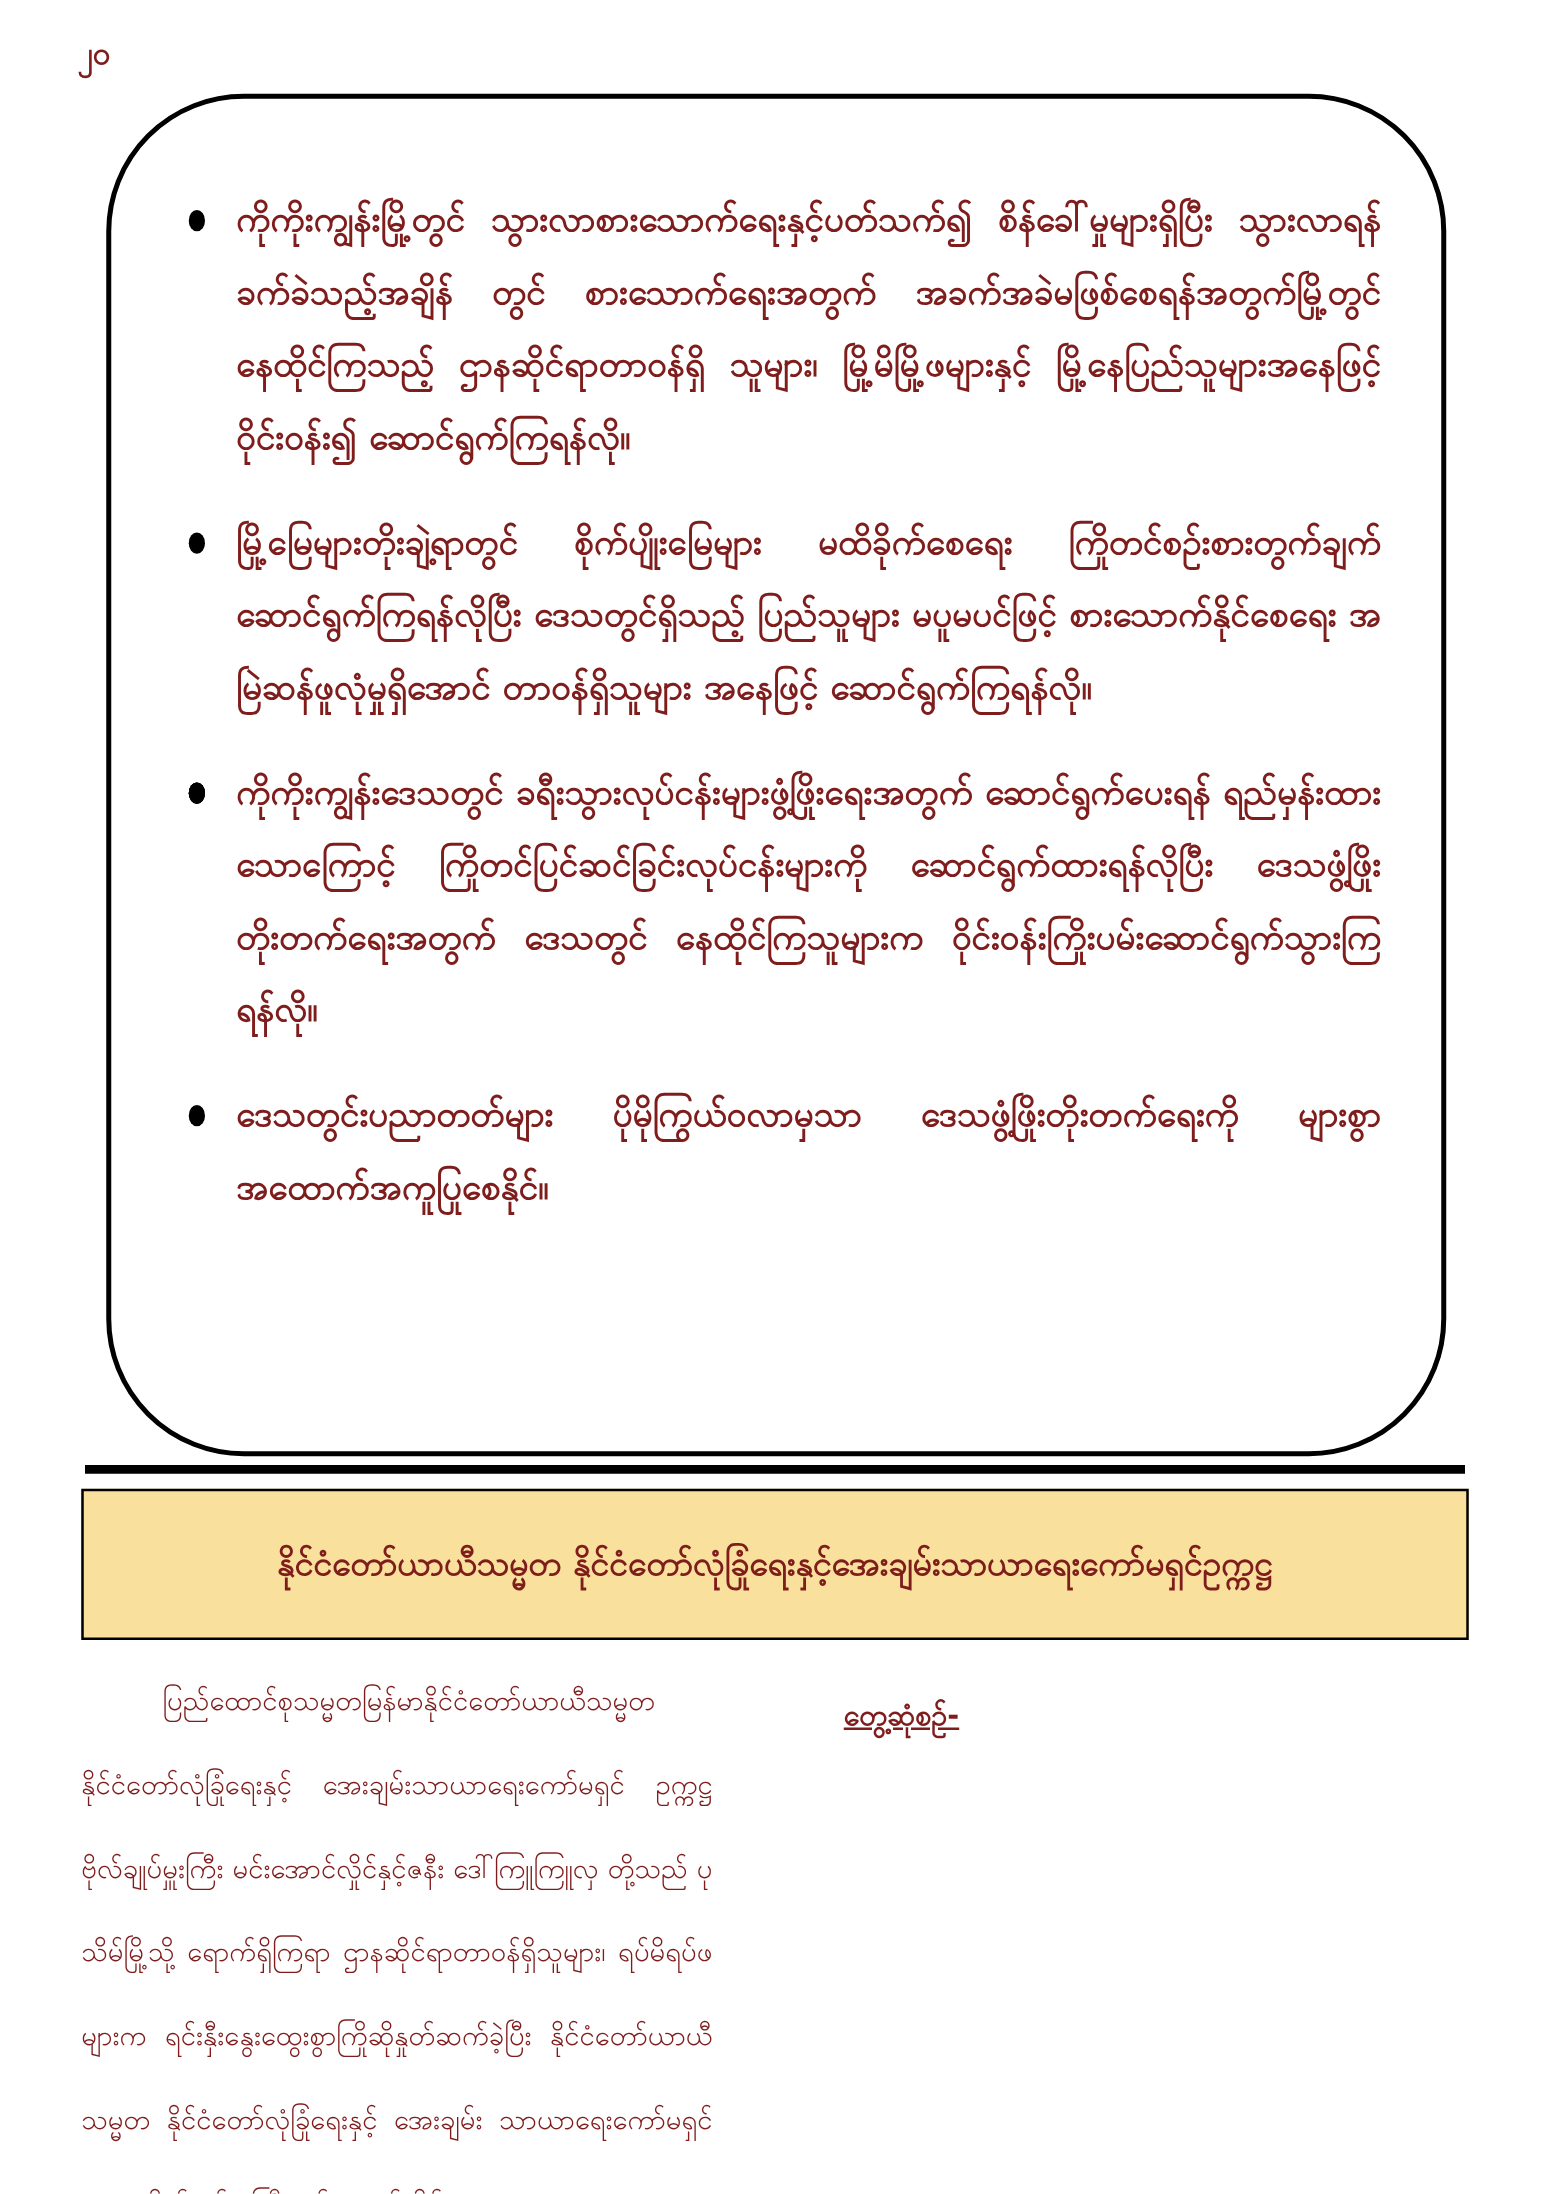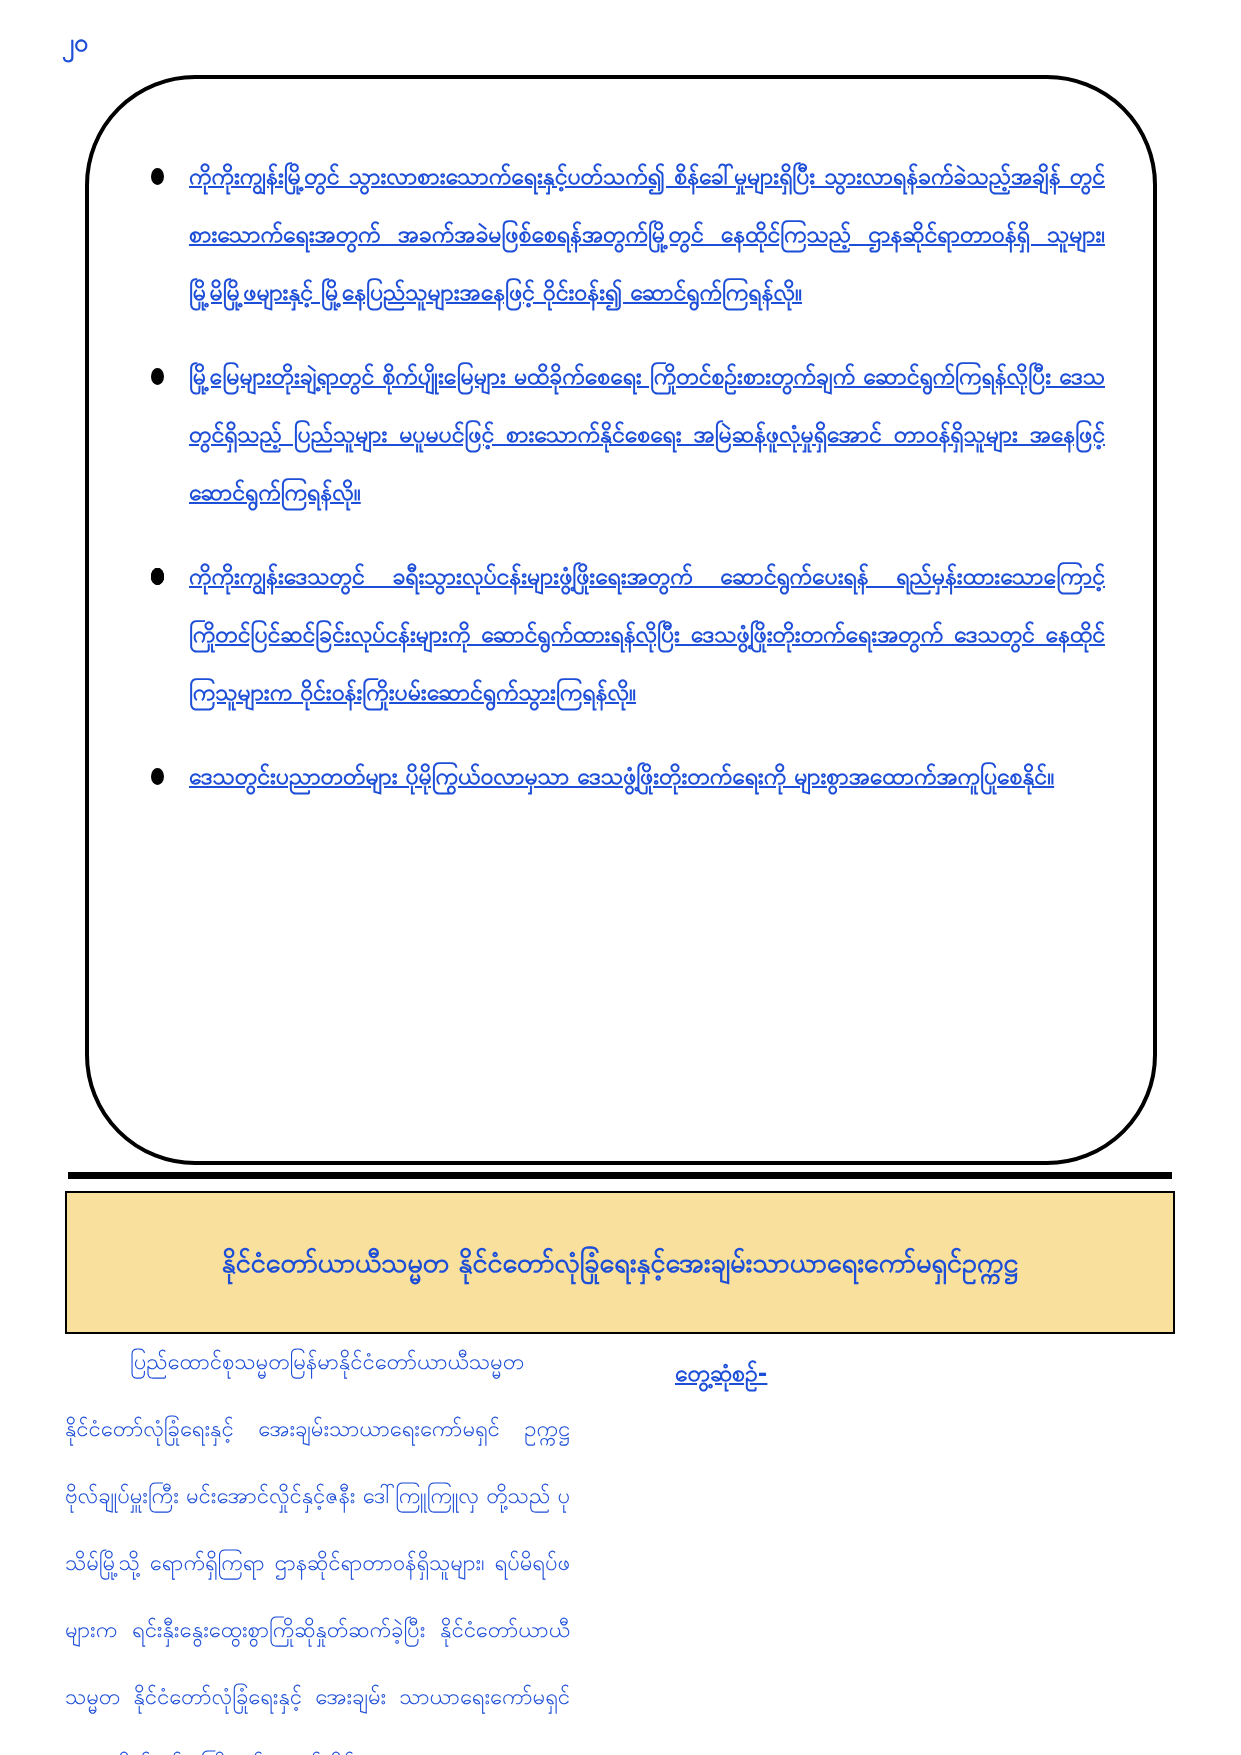--- a/index.html
+++ b/index.html
@@ -3,21 +3,21 @@
 <meta charset="utf-8">
 <style>
   html, body { margin: 0; padding: 0; background: #ffffff; }
   .page {
     position: relative;
     width: 1241px;
     height: 1755px;
     background: #ffffff;
     overflow: hidden;
     font-family: "DejaVu Sans", sans-serif;
-    color: #1d4ed8;
+    color: #7f1d1d;
   }
   .page-number {
     position: absolute;
     top: 26px;
     left: 62px;
     font-size: 25px;
     font-weight: 600;
   }
   .summary-box {
     position: absolute;
@@ -30,25 +30,24 @@
     box-sizing: border-box;
     padding: 68px 48px 30px 30px;
   }
   .summary-box ul {
     margin: 0; padding: 0; list-style: none;
   }
   .summary-box li {
     position: relative;
     padding-left: 70px;
     margin-bottom: 26px;
-    font-size: 23px;
+    font-size: 28px;
     font-weight: bold;
     line-height: 58px;
     text-align: justify;
-    text-decoration: underline;
   }
   .summary-box li .bullet-dot {
     position: absolute;
     left: 32px;
     top: 21px;
     width: 13px;
     height: 17px;
     background: #000000;
     border-radius: 50%;
   }
@@ -58,21 +57,21 @@
     left: 68px;
     width: 1104px;
     height: 7px;
     background: #000000;
   }
   .headline-box {
     position: absolute;
     top: 1191px;
     left: 65px;
     width: 1110px;
-    height: 143px;
+    height: 121px;
     box-sizing: border-box;
     border: 2px solid #000000;
     background: #F9E19D;
     display: flex;
     flex-direction: column;
     justify-content: center;
     align-items: center;
     text-align: center;
     padding: 6px 20px;
   }

